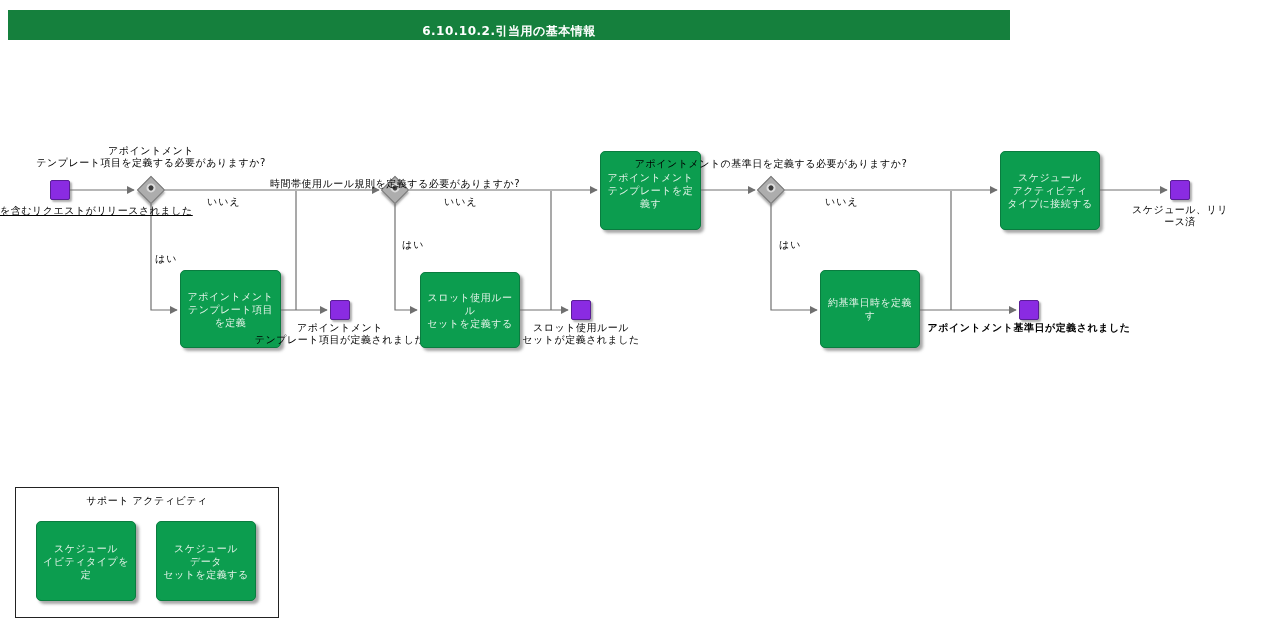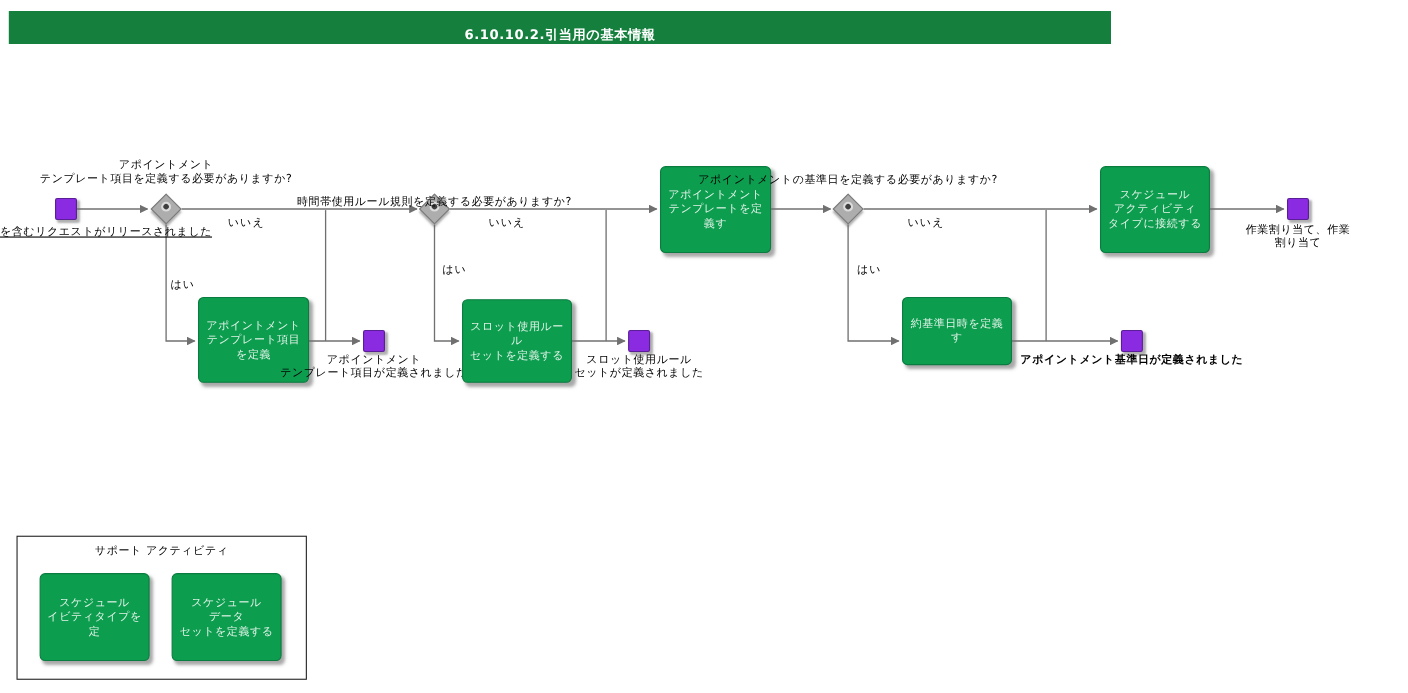--- a/index.html
+++ b/index.html
@@ -118,30 +118,30 @@
   <div class="activity" style="left:600px; top:151px; width:101px; height:79px;">アポイントメント
 テンプレートを定義す</div>
 
   <div class="gateway" style="left:761px; top:180px;">
     <div class="gw-circle"></div>
   </div>
   <div class="label center" style="left:771px; top:158px;">アポイントメントの基準日を定義する必要がありますか?</div>
   <div class="branch" style="left:825px; top:195px;">いいえ</div>
   <div class="branch" style="left:779px; top:238px;">はい</div>
 
-  <div class="activity" style="left:820px; top:270px; width:100px; height:62px;">約基準日時を定義す</div>
+  <div class="activity" style="left:820px; top:270px; width:100px; height:78px;">約基準日時を定義す</div>
   <div class="event-square" style="left:1019px; top:300px;"></div>
   <div class="label center" style="left:1029px; top:322px;font-weight:bold;">アポイントメント基準日が定義されました</div>
 
   <div class="activity" style="left:1000px; top:151px; width:100px; height:79px;">スケジュール
 アクティビティ
 タイプに接続する</div>
 
   <div class="event-square" style="left:1170px; top:180px;"></div>
-  <div class="label center" style="left:1180px; top:204px;">作業割り当て、作業割り当て</div>
+  <div class="label center" style="left:1180px; top:204px;">スケジュール、リリース済</div>
 
   <div class="support-panel">
     <div class="support-title">サポート アクティビティ</div>
     <div class="activity" style="left:20px;">スケジュール
 イビティタイプを定</div>
     <div class="activity" style="left:140px;">スケジュール
 データ
 セットを定義する</div>
   </div>
 

